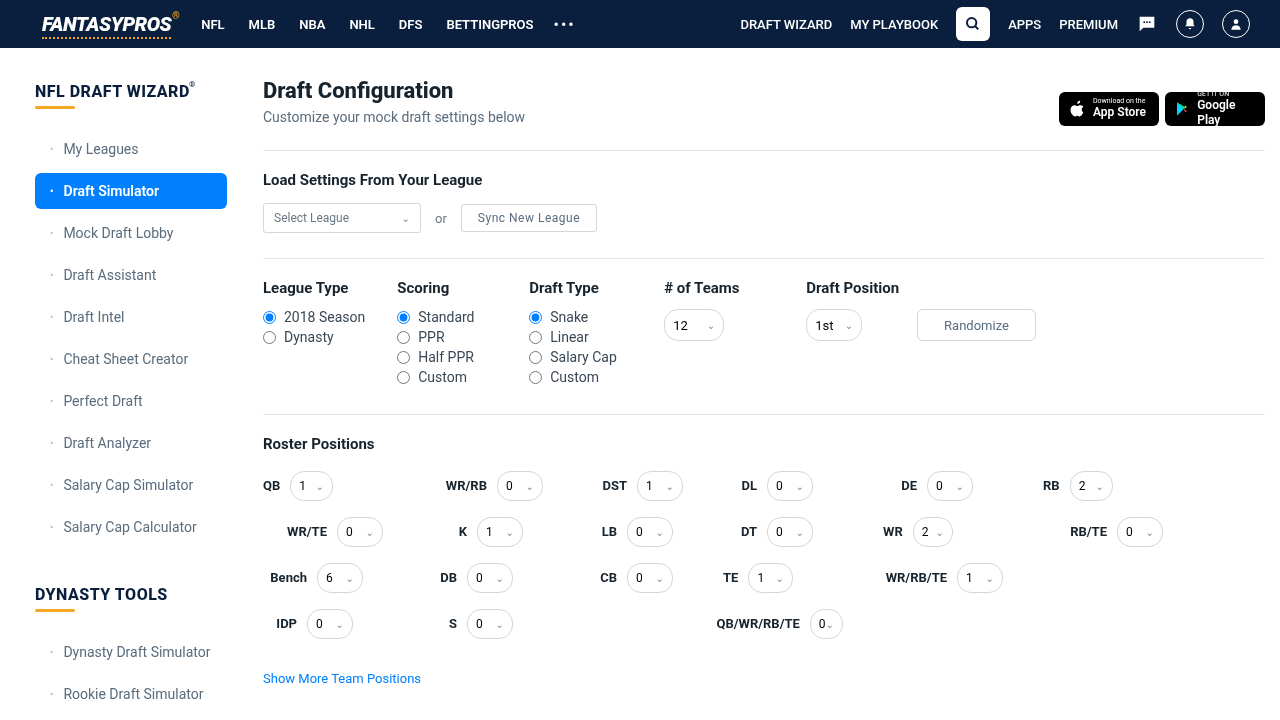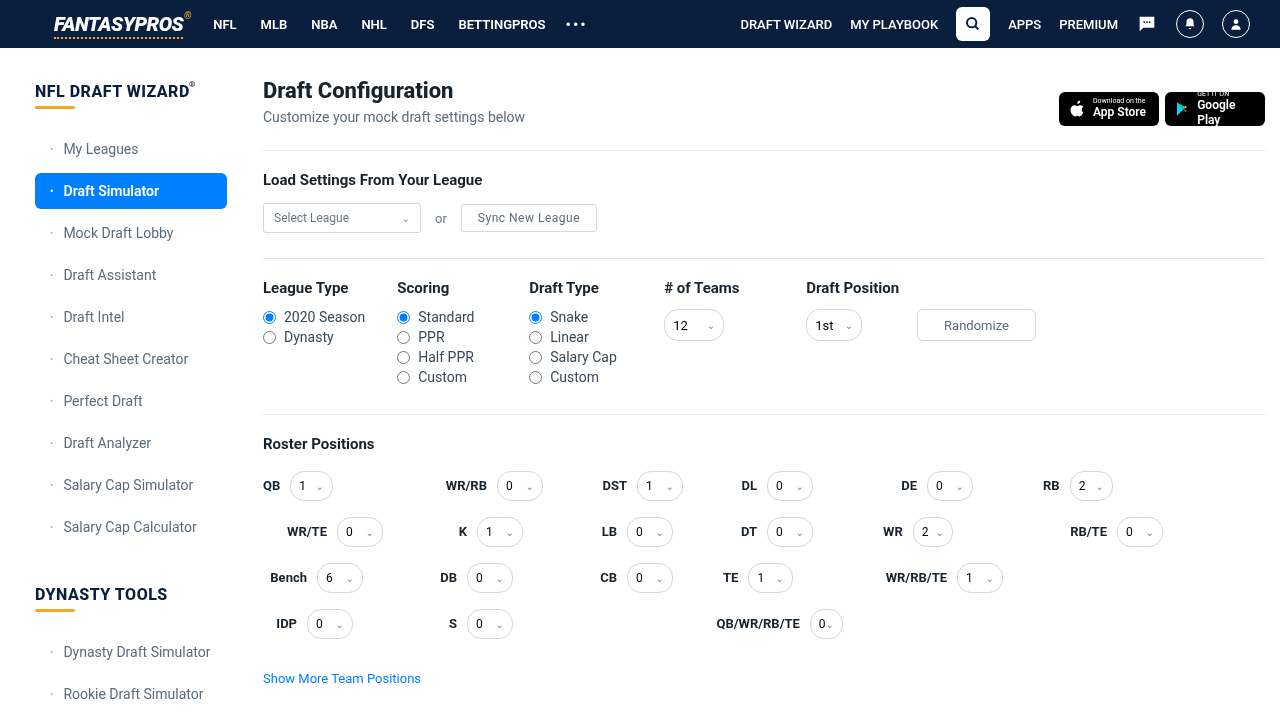--- a/index.html
+++ b/index.html
@@ -1,19 +1,19 @@
 <!DOCTYPE html>
 <html><head>
 <meta charset="utf-8">
 <style>
 * { margin: 0; padding: 0; box-sizing: border-box; font-family: -apple-system, BlinkMacSystemFont, 'Segoe UI', Roboto, Arial, sans-serif; }
 body { background: #fff; width: 1280px; height: 720px; overflow: hidden; }
 
 
-.header { background: #0a1f3d; height: 48px; display: flex; align-items: center; padding: 0 30px 0 54px; }
+.header { background: #0a1f3d; height: 48px; display: flex; align-items: center; padding: 0 30px 0 42px; }
 .logo { color: #fff; font-weight: 900; font-style: italic; font-size: 20px; letter-spacing: -0.5px; margin-right: 30px; position: relative; }
 .logo .pros { color: #fff; }
 .logo .underline { position: absolute; bottom: -3px; left: 0; width: 100%; height: 2px; border-bottom: 2px dotted #f5a623; }
 .logo .reg { color: #f5a623; font-size: 10px; position: absolute; top: -2px; right: -8px; }
 .nav-main { display: flex; gap: 24px; }
 .nav-main a { color: #fff; text-decoration: none; font-size: 13px; font-weight: 600; }
 .nav-more { color: #fff; font-size: 16px; letter-spacing: 2px; margin-left: 20px; cursor: pointer; }
 .header-right { margin-left: auto; display: flex; align-items: center; gap: 18px; }
 .header-right a { color: #fff; text-decoration: none; font-size: 13px; font-weight: 500; }
 .search-btn { background: #fff; border-radius: 6px; width: 34px; height: 34px; display: flex; align-items: center; justify-content: center; cursor: pointer; }
@@ -188,21 +188,21 @@
     </div>
 
     <hr class="rule">
 
     <div class="config-row">
       <div class="config-col">
         <div class="col-title">League Type</div>
         <div class="radio-group">
           <label>
               <input type="radio" name="lt" checked="" style="">
-              <span>2020 Season</span>
+              <span>2018 Season</span>
             </label>
           <label>
               <input type="radio" name="lt" style="">
               <span>Dynasty</span>
             </label>
         </div>
       </div>
       <div class="config-col">
         <div class="col-title">Scoring</div>
         <div class="radio-group">

